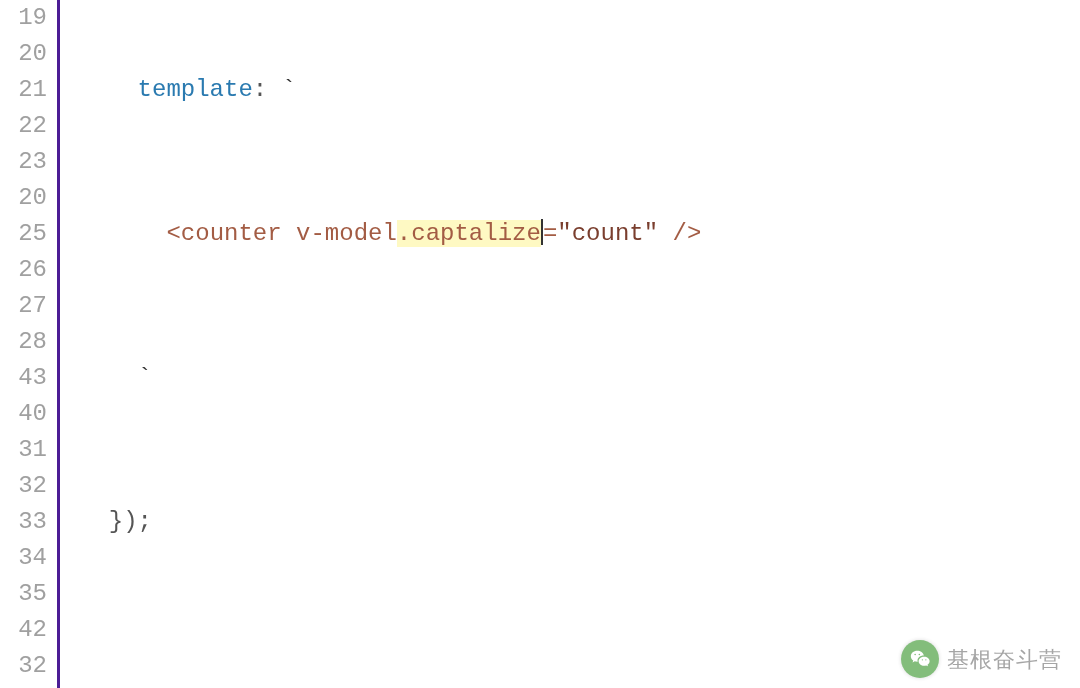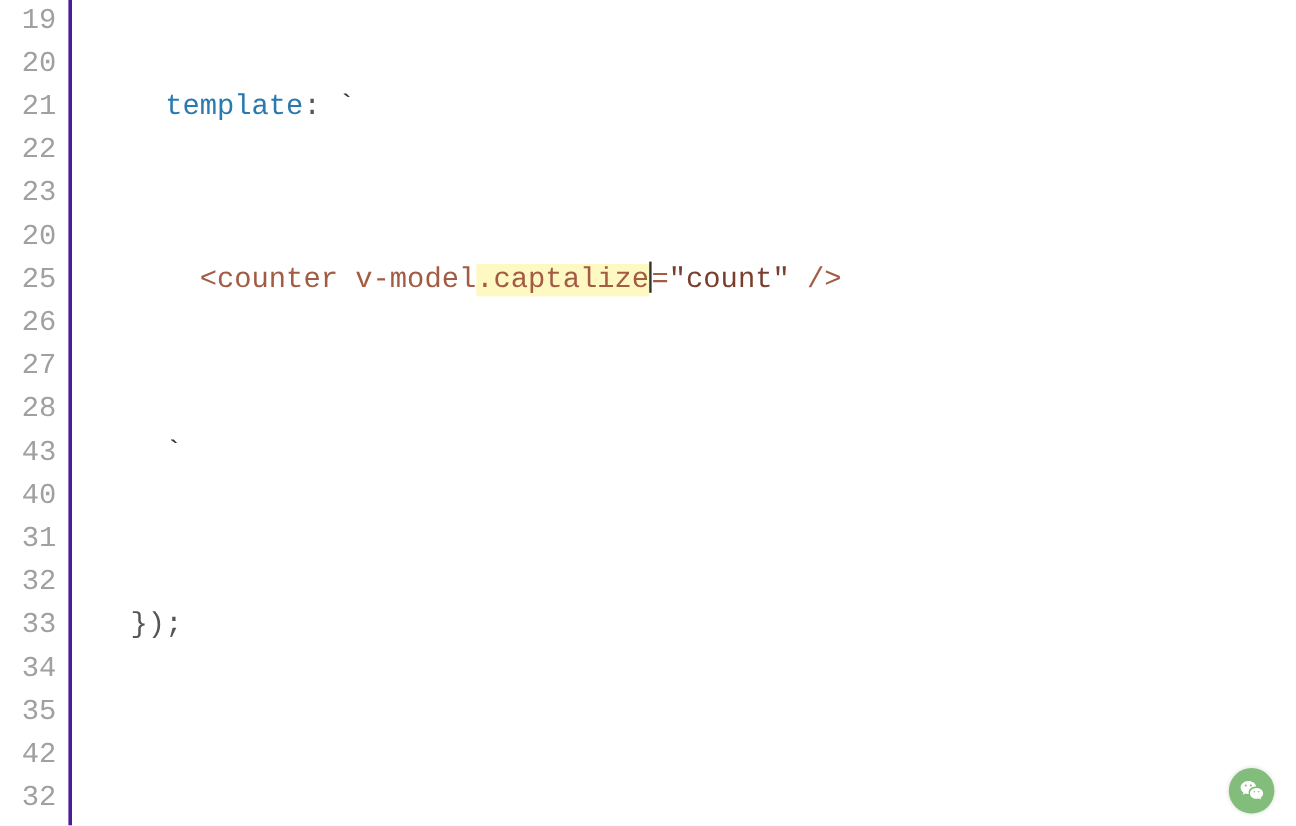--- a/index.html
+++ b/index.html
@@ -162,13 +162,14 @@
     
   </div>
 </div>
 
 <div class="watermark">
   <span class="bubble">
     <svg viewBox="0 0 24 24">
         <path d="M9 3C5 3 2 5.7 2 9c0 1.9 1 3.5 2.6 4.6l-.7 2.1 2.4-1.2c.8.2 1.7.4 2.7.4h.5c-.1-.4-.2-.9-.2-1.4 0-3 2.9-5.4 6.5-5.4h.4C15.6 5 12.6 3 9 3zm-2.3 3.2c.5 0 .9.4.9.9s-.4.9-.9.9-.9-.4-.9-.9.4-.9.9-.9zm4.6 0c.5 0 .9.4.9.9s-.4.9-.9.9-.9-.4-.9-.9.4-.9.9-.9zM16.5 9.5c-3.3 0-6 2.2-6 4.9s2.7 4.9 6 4.9c.8 0 1.5-.1 2.2-.3l2 1-.5-1.8c1.4-.9 2.3-2.3 2.3-3.8 0-2.7-2.7-4.9-6-4.9zm-1.9 2.7c.4 0 .7.3.7.7s-.3.7-.7.7-.7-.3-.7-.7.3-.7.7-.7zm3.8 0c.4 0 .7.3.7.7s-.3.7-.7.7-.7-.3-.7-.7.3-.7.7-.7z"></path>
       </svg>
   </span>
+  <span class="wm-text">基根奋斗营</span>
 </div>
 
 </body></html>

